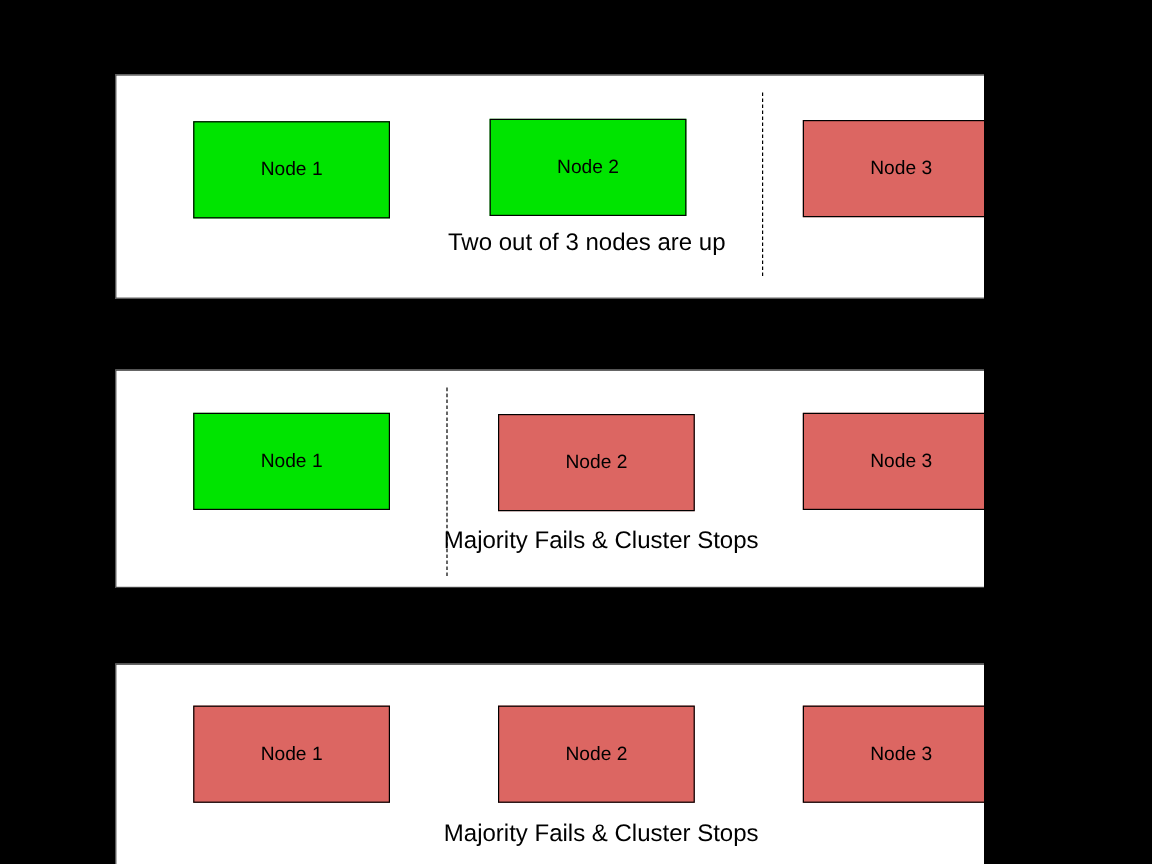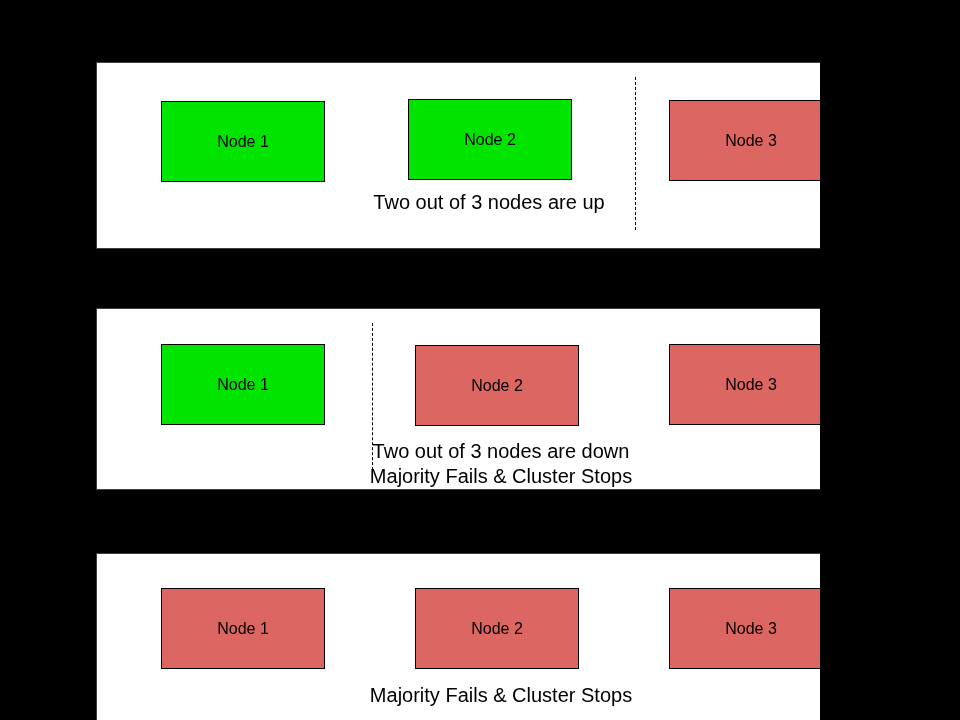--- a/index.html
+++ b/index.html
@@ -99,21 +99,20 @@
       <span>Node 1</span>
     </div>
     <div class="divider"></div>
     <div class="node node-2" style="background: rgb(220, 102, 98);">
       <span>Node 2</span>
     </div>
     <div class="node node-3" style="background: rgb(220, 102, 98);">
       <span>Node 3</span>
     </div>
     <div class="caption">
-      <div>Two out of 3 nodes are down</div>
       <div>Majority Fails &amp; Cluster Stops</div>
     </div>
   </div>
 
   <div class="panel panel-3">
     <div class="node node-1" style="background: rgb(220, 102, 98);">
       <span>Node 1</span>
     </div>
     <div class="node node-2" style="background: rgb(220, 102, 98);">
       <span>Node 2</span>

